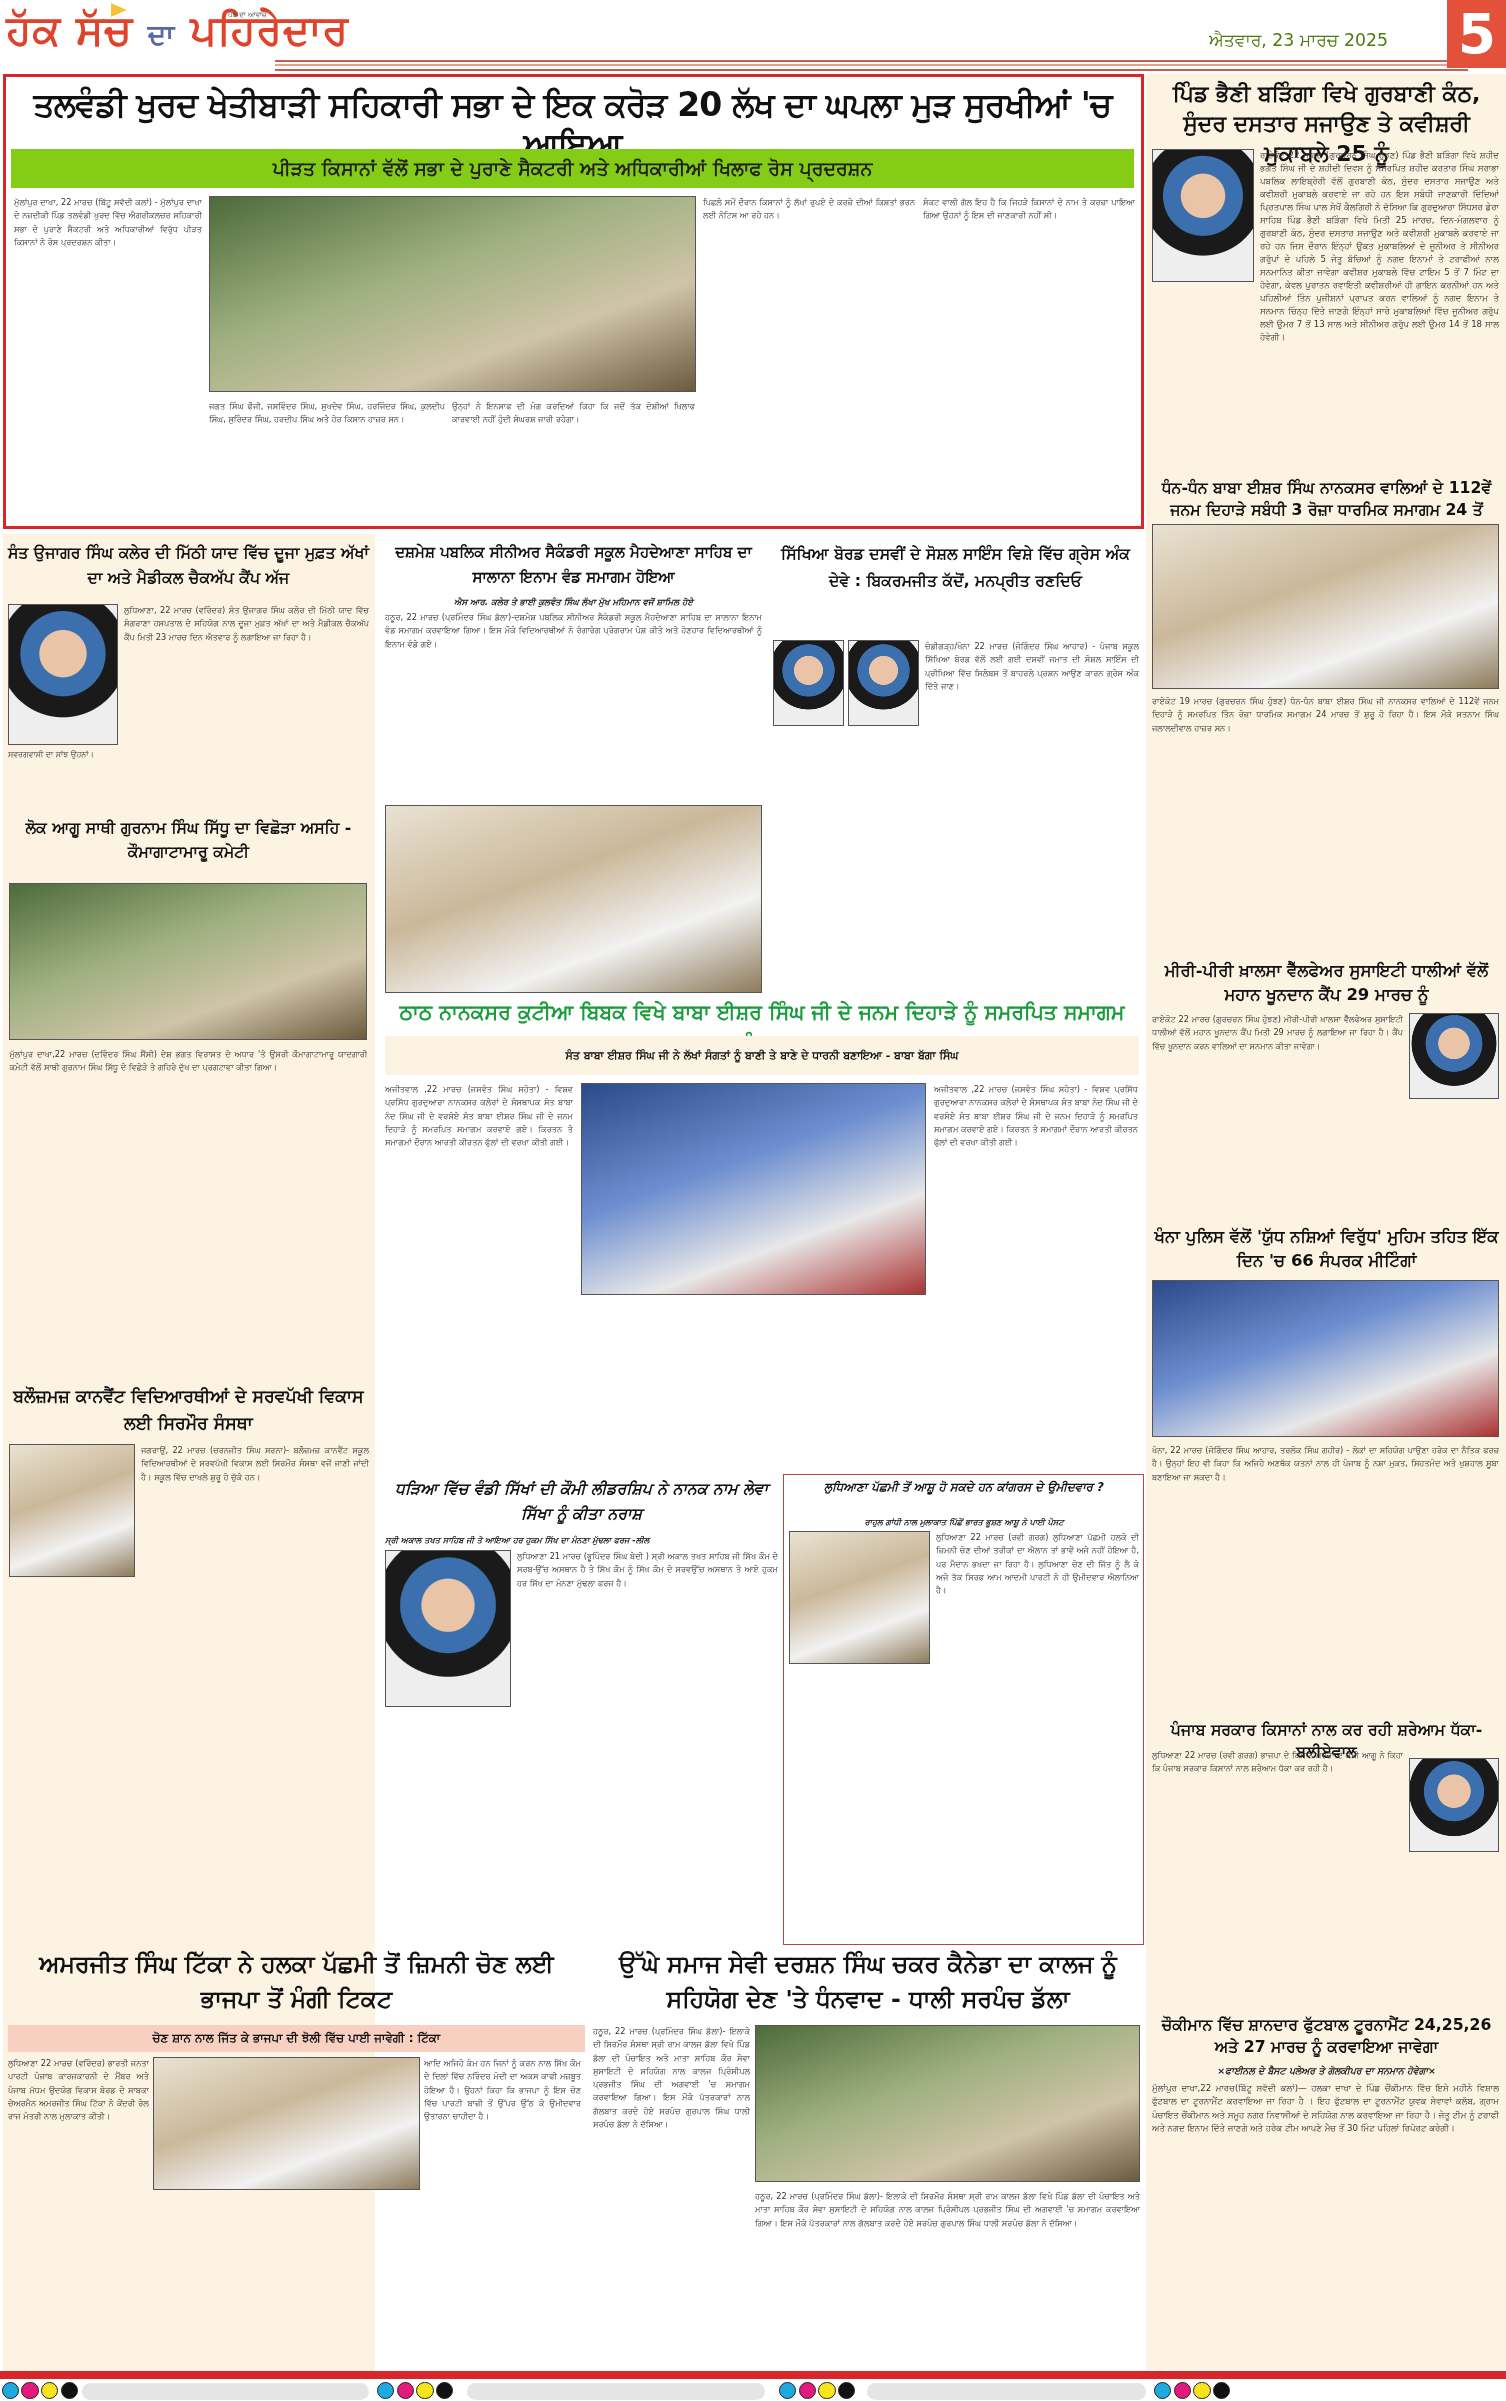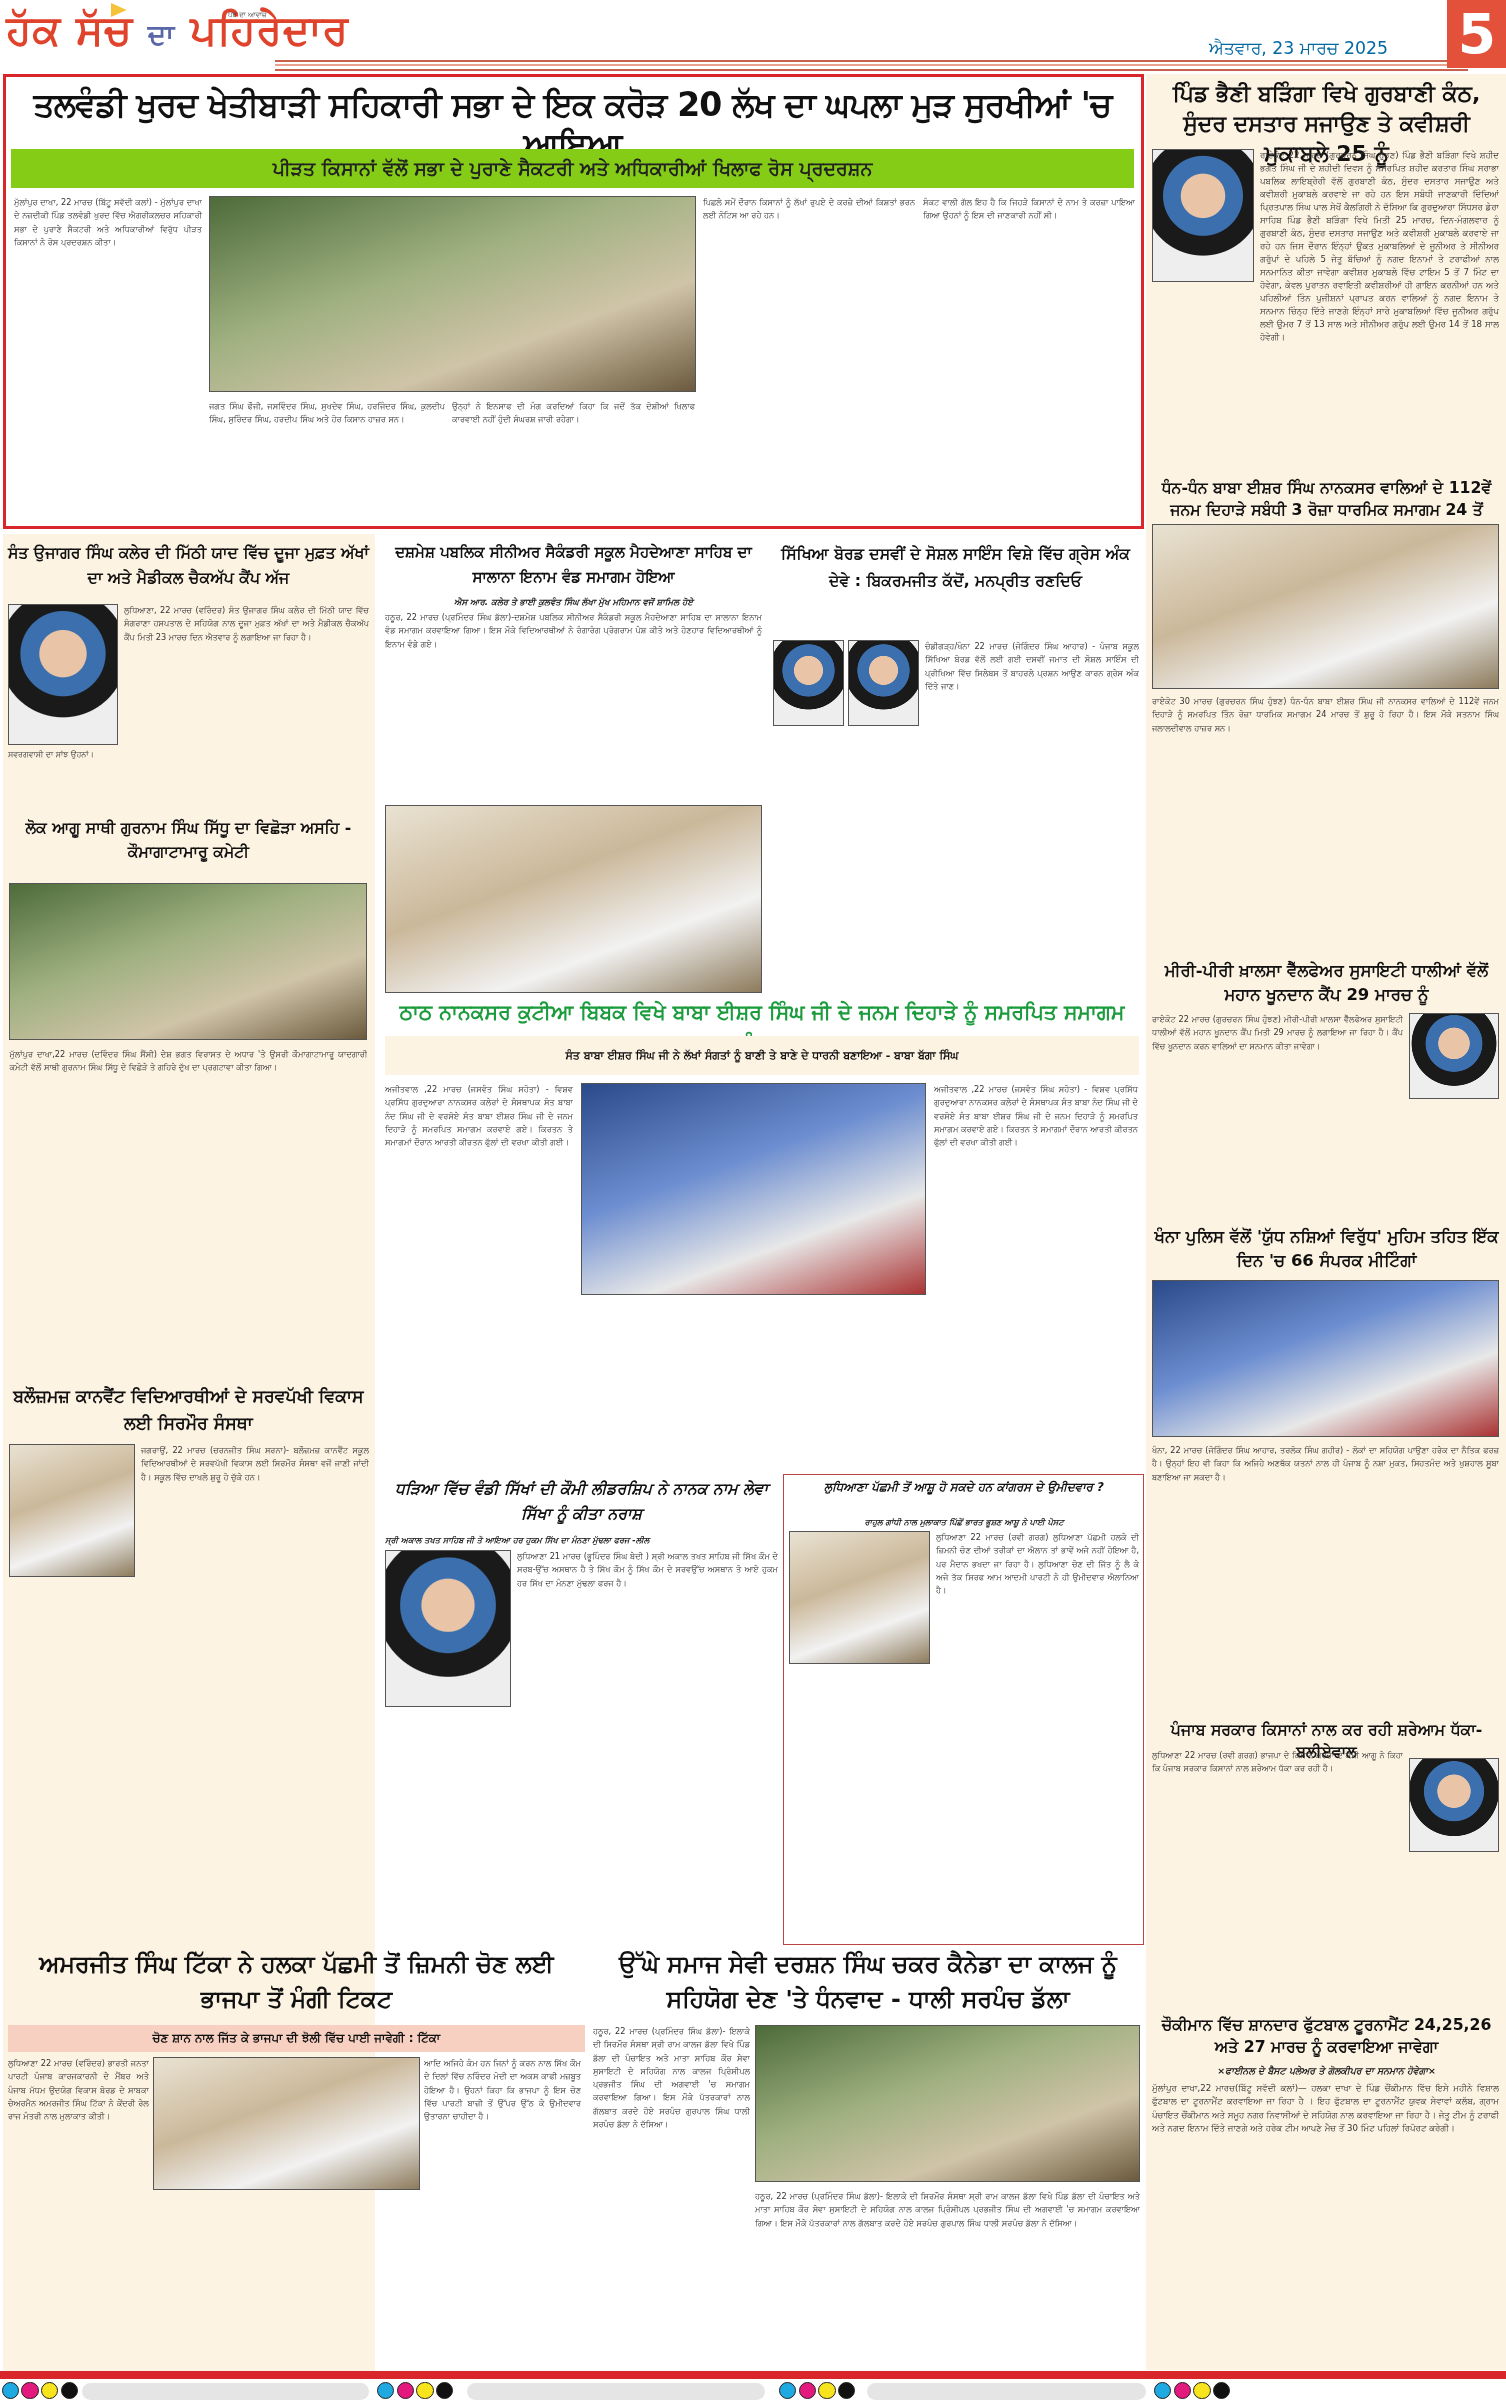--- a/index.html
+++ b/index.html
@@ -4,21 +4,21 @@
 <style>
 *{box-sizing:border-box;margin:0;padding:0;}
 body{width:1506px;height:2401px;background:#fff;font-family:"DejaVu Sans",sans-serif;color:#222;position:relative;overflow:hidden;}
 .abs{position:absolute;}
 .masthead-logo{left:6.3px;top:6.3px;font-family:"DejaVu Sans",sans-serif;font-weight:bold;font-size:41px;color:#e0432c;letter-spacing:0.8px;}
 .masthead-logo .da{color:#5a67a8;font-size:28px;}
 .tagline{left:228px;top:11px;font-size:7px;color:#444;}
 .flag{left:111px;top:3.1px;width:15.7px;height:17.3px;background:#f6c23a;clip-path:polygon(0 0,100% 40%,0 80%);}
 .rules{left:275px;top:60px;width:1193px;height:11px;border-top:2.4px solid #c8614c;border-bottom:2.4px solid #c8614c;}
 .rules:after{content:"";position:absolute;left:0;right:0;top:2.4px;height:1.6px;background:#e8a08f;}
-.date{left:1209px;top:30px;font-size:17.3px;color:#0369a1;margin-top:8px;}
+.date{left:1209px;top:30px;font-size:17.3px;color:#4d7c0f;}
 .pageno{left:1447px;top:0;width:60px;height:68px;background:#e4513a;color:#fff;font-size:55px;font-weight:bold;text-align:center;line-height:68px;}
 .frame-red{left:3.1px;top:74px;width:1141px;height:455px;border:3.1px solid #d9262b;}
 .h-main{left:11px;top:85px;width:1123px;font-size:33px;font-weight:bold;text-align:center;color:#111;letter-spacing:-0.8px;}
 .sub-band{left:11px;top:149px;width:1123px;height:39px;background:#84cc16;font-size:19px;text-align:center;line-height:39px;font-weight:bold;color:#222;}
 .col-text{font-size:8.2px;line-height:13.3px;color:#333;text-align:justify;overflow:hidden;}
 .photo{background:linear-gradient(135deg,#8a7b66,#c9b79b 40%,#6d7a56 70%,#a39578);border:0.8px solid #555;}
 .photo.blue{background:linear-gradient(160deg,#2b4a8a,#6d8ed0 40%,#e8e8e8 70%,#a33);}
 .photo.indoor{background:linear-gradient(160deg,#e9e2d2,#cbb89a 40%,#f2f2f2 70%,#8d7b5c);}
 .photo.green{background:linear-gradient(160deg,#4e6b3a,#9fb080 40%,#d0c4a8 70%,#6b5a3e);}
 .portrait{background:radial-gradient(circle at 50% 35%,#e9c4a7 0 22%,#3b6fae 23% 40%,#1a1a1a 41% 60%,#eee 61%);border:0.8px solid #555;}
@@ -60,21 +60,21 @@
 <div class="abs col-text" style="left:452px;top:400px;width:243px;height:118px;">ਉਨ੍ਹਾਂ ਨੇ ਇਨਸਾਫ ਦੀ ਮੰਗ ਕਰਦਿਆਂ ਕਿਹਾ ਕਿ ਜਦੋਂ ਤੱਕ ਦੋਸ਼ੀਆਂ ਖਿਲਾਫ ਕਾਰਵਾਈ ਨਹੀਂ ਹੁੰਦੀ ਸੰਘਰਸ਼ ਜਾਰੀ ਰਹੇਗਾ।</div>
 <div class="abs col-text" style="left:703px;top:196px;width:212px;height:322px;">ਪਿਛਲੇ ਸਮੇਂ ਦੌਰਾਨ ਕਿਸਾਨਾਂ ਨੂੰ ਲੱਖਾਂ ਰੁਪਏ ਦੇ ਕਰਜ਼ੇ ਦੀਆਂ ਕਿਸ਼ਤਾਂ ਭਰਨ ਲਈ ਨੋਟਿਸ ਆ ਰਹੇ ਹਨ।</div>
 <div class="abs col-text" style="left:923px;top:196px;width:212px;height:322px;">ਸੰਕਟ ਵਾਲੀ ਗੱਲ ਇਹ ਹੈ ਕਿ ਜਿਹੜੇ ਕਿਸਾਨਾਂ ਦੇ ਨਾਮ ਤੇ ਕਰਜ਼ਾ ਪਾਇਆ ਗਿਆ ਉਹਨਾਂ ਨੂੰ ਇਸ ਦੀ ਜਾਣਕਾਰੀ ਨਹੀਂ ਸੀ।</div>
 
 <div class="abs h2" style="left:1154px;top:79px;width:345px;font-size:22px;line-height:30px;">ਪਿੰਡ ਭੈਣੀ ਬੜਿੰਗਾ ਵਿਖੇ ਗੁਰਬਾਣੀ ਕੰਠ, ਸੁੰਦਰ ਦਸਤਾਰ ਸਜਾਉਣ ਤੇ ਕਵੀਸ਼ਰੀ ਮੁਕਾਬਲੇ 25 ਨੂੰ</div>
 <div class="abs portrait" style="left:1152px;top:149px;width:102px;height:133px;"></div>
 <div class="abs col-text" style="left:1260px;top:149px;width:239px;height:322px;font-size:8.6px;line-height:13px;">ਰਾਏਕੋਟ 22 ਮਾਰਚ (ਗੁਰਚਰਨ ਸਿੰਘ ਹੁੰਝਣ) ਪਿੰਡ ਭੈਣੀ ਬੜਿੰਗਾ ਵਿਖੇ ਸ਼ਹੀਦ ਭਗਤ ਸਿੰਘ ਜੀ ਦੇ ਸ਼ਹੀਦੀ ਦਿਵਸ ਨੂੰ ਸਮਰਪਿਤ ਸ਼ਹੀਦ ਕਰਤਾਰ ਸਿੰਘ ਸਰਾਭਾ ਪਬਲਿਕ ਲਾਇਬ੍ਰੇਰੀ ਵੱਲੋਂ ਗੁਰਬਾਣੀ ਕੰਠ, ਸੁੰਦਰ ਦਸਤਾਰ ਸਜਾਉਣ ਅਤੇ ਕਵੀਸ਼ਰੀ ਮੁਕਾਬਲੇ ਕਰਵਾਏ ਜਾ ਰਹੇ ਹਨ ਇਸ ਸਬੰਧੀ ਜਾਣਕਾਰੀ ਦਿੰਦਿਆਂ ਪ੍ਰਿਤਪਾਲ ਸਿੰਘ ਪਾਲ ਸੇਖੋਂ ਕੈਲਗਿਰੀ ਨੇ ਦੱਸਿਆ ਕਿ ਗੁਰਦੁਆਰਾ ਸਿੱਧਸਰ ਡੇਰਾ ਸਾਹਿਬ ਪਿੰਡ ਭੈਣੀ ਬੜਿੰਗਾ ਵਿਖੇ ਮਿਤੀ 25 ਮਾਰਚ, ਦਿਨ-ਮੰਗਲਵਾਰ ਨੂੰ ਗੁਰਬਾਣੀ ਕੰਠ, ਸੁੰਦਰ ਦਸਤਾਰ ਸਜਾਉਣ ਅਤੇ ਕਵੀਸ਼ਰੀ ਮੁਕਾਬਲੇ ਕਰਵਾਏ ਜਾ ਰਹੇ ਹਨ ਜਿਸ ਦੌਰਾਨ ਇੰਨ੍ਹਾਂ ਉਕਤ ਮੁਕਾਬਲਿਆਂ ਦੇ ਜੂਨੀਅਰ ਤੇ ਸੀਨੀਅਰ ਗਰੁੱਪਾਂ ਦੇ ਪਹਿਲੇ 5 ਜੇਤੂ ਬੱਚਿਆਂ ਨੂੰ ਨਗਦ ਇਨਾਮਾਂ ਤੇ ਟਰਾਫੀਆਂ ਨਾਲ ਸਨਮਾਨਿਤ ਕੀਤਾ ਜਾਵੇਗਾ ਕਵੀਸ਼ਰ ਮੁਕਾਬਲੇ ਵਿੱਚ ਟਾਇਮ 5 ਤੋਂ 7 ਮਿੰਟ ਦਾ ਹੋਵੇਗਾ, ਕੇਵਲ ਪੁਰਾਤਨ ਰਵਾਇਤੀ ਕਵੀਸ਼ਰੀਆਂ ਹੀ ਗਾਇਨ ਕਰਨੀਆਂ ਹਨ ਅਤੇ ਪਹਿਲੀਆਂ ਤਿੰਨ ਪੁਜੀਸ਼ਨਾਂ ਪ੍ਰਾਪਤ ਕਰਨ ਵਾਲਿਆਂ ਨੂੰ ਨਗਦ ਇਨਾਮ ਤੇ ਸਨਮਾਨ ਚਿੰਨ੍ਹ ਦਿੱਤੇ ਜਾਣਗੇ ਇੰਨ੍ਹਾਂ ਸਾਰੇ ਮੁਕਾਬਲਿਆਂ ਵਿੱਚ ਜੂਨੀਅਰ ਗਰੁੱਪ ਲਈ ਉਮਰ 7 ਤੋਂ 13 ਸਾਲ ਅਤੇ ਸੀਨੀਅਰ ਗਰੁੱਪ ਲਈ ਉਮਰ 14 ਤੋਂ 18 ਸਾਲ ਹੋਵੇਗੀ।</div>
 
 <div class="abs h2" style="left:1154px;top:477px;width:345px;font-size:15.7px;line-height:22px;">ਧੰਨ-ਧੰਨ ਬਾਬਾ ਈਸ਼ਰ ਸਿੰਘ ਨਾਨਕਸਰ ਵਾਲਿਆਂ ਦੇ 112ਵੇਂ ਜਨਮ ਦਿਹਾੜੇ ਸਬੰਧੀ 3 ਰੋਜ਼ਾ ਧਾਰਮਿਕ ਸਮਾਗਮ 24 ਤੋਂ</div>
 <div class="abs photo indoor" style="left:1152px;top:524px;width:347px;height:165px;"></div>
-<div class="abs col-text" style="left:1152px;top:695px;width:347px;height:259px;">ਰਾਏਕੋਟ 30 ਮਾਰਚ (ਗੁਰਚਰਨ ਸਿੰਘ ਹੁੰਝਣ) ਧੰਨ-ਧੰਨ ਬਾਬਾ ਈਸ਼ਰ ਸਿੰਘ ਜੀ ਨਾਨਕਸਰ ਵਾਲਿਆਂ ਦੇ 112ਵੇਂ ਜਨਮ ਦਿਹਾੜੇ ਨੂੰ ਸਮਰਪਿਤ ਤਿੰਨ ਰੋਜ਼ਾ ਧਾਰਮਿਕ ਸਮਾਗਮ 24 ਮਾਰਚ ਤੋਂ ਸ਼ੁਰੂ ਹੋ ਰਿਹਾ ਹੈ। ਇਸ ਮੌਕੇ ਸਤਨਾਮ ਸਿੰਘ ਜਲਾਲਦੀਵਾਲ ਹਾਜ਼ਰ ਸਨ।</div>
+<div class="abs col-text" style="left:1152px;top:695px;width:347px;height:259px;">ਰਾਏਕੋਟ 19 ਮਾਰਚ (ਗੁਰਚਰਨ ਸਿੰਘ ਹੁੰਝਣ) ਧੰਨ-ਧੰਨ ਬਾਬਾ ਈਸ਼ਰ ਸਿੰਘ ਜੀ ਨਾਨਕਸਰ ਵਾਲਿਆਂ ਦੇ 112ਵੇਂ ਜਨਮ ਦਿਹਾੜੇ ਨੂੰ ਸਮਰਪਿਤ ਤਿੰਨ ਰੋਜ਼ਾ ਧਾਰਮਿਕ ਸਮਾਗਮ 24 ਮਾਰਚ ਤੋਂ ਸ਼ੁਰੂ ਹੋ ਰਿਹਾ ਹੈ। ਇਸ ਮੌਕੇ ਸਤਨਾਮ ਸਿੰਘ ਜਲਾਲਦੀਵਾਲ ਹਾਜ਼ਰ ਸਨ।</div>
 
 <div class="abs h2" style="left:1154px;top:959px;width:345px;font-size:16.5px;line-height:23.6px;">ਮੀਰੀ-ਪੀਰੀ ਖ਼ਾਲਸਾ ਵੈੱਲਫੇਅਰ ਸੁਸਾਇਟੀ ਧਾਲੀਆਂ ਵੱਲੋਂ ਮਹਾਨ ਖੂਨਦਾਨ ਕੈਂਪ 29 ਮਾਰਚ ਨੂੰ</div>
 <div class="abs col-text" style="left:1152px;top:1013px;width:251px;height:204px;">ਰਾਏਕੋਟ 22 ਮਾਰਚ (ਗੁਰਚਰਨ ਸਿੰਘ ਹੁੰਝਣ) ਮੀਰੀ-ਪੀਰੀ ਖ਼ਾਲਸਾ ਵੈੱਲਫੇਅਰ ਸੁਸਾਇਟੀ ਧਾਲੀਆਂ ਵੱਲੋਂ ਮਹਾਨ ਖੂਨਦਾਨ ਕੈਂਪ ਮਿਤੀ 29 ਮਾਰਚ ਨੂੰ ਲਗਾਇਆ ਜਾ ਰਿਹਾ ਹੈ। ਕੈਂਪ ਵਿੱਚ ਖੂਨਦਾਨ ਕਰਨ ਵਾਲਿਆਂ ਦਾ ਸਨਮਾਨ ਕੀਤਾ ਜਾਵੇਗਾ।</div>
 <div class="abs portrait" style="left:1409px;top:1013px;width:90px;height:86px;"></div>
 
 <div class="abs h2" style="left:1154px;top:1225px;width:345px;font-size:16.5px;line-height:23.6px;">ਖੰਨਾ ਪੁਲਿਸ ਵੱਲੋਂ 'ਯੁੱਧ ਨਸ਼ਿਆਂ ਵਿਰੁੱਧ' ਮੁਹਿਮ ਤਹਿਤ ਇੱਕ ਦਿਨ 'ਚ 66 ਸੰਪਰਕ ਮੀਟਿੰਗਾਂ</div>
 <div class="abs photo blue" style="left:1152px;top:1280px;width:347px;height:157px;"></div>
 <div class="abs col-text" style="left:1152px;top:1444px;width:347px;height:267px;">ਖੰਨਾ, 22 ਮਾਰਚ (ਜੋਗਿੰਦਰ ਸਿੰਘ ਆਹਾਰ, ਤਰਲੋਕ ਸਿੰਘ ਗਹੀਰ) - ਲੋਕਾਂ ਦਾ ਸਹਿਯੋਗ ਪਾਉਣਾ ਹਰੇਕ ਦਾ ਨੈਤਿਕ ਫਰਜ਼ ਹੈ। ਉਨ੍ਹਾਂ ਇਹ ਵੀ ਕਿਹਾ ਕਿ ਅਜਿਹੇ ਅਣਥੱਕ ਯਤਨਾਂ ਨਾਲ ਹੀ ਪੰਜਾਬ ਨੂੰ ਨਸ਼ਾ ਮੁਕਤ, ਸਿਹਤਮੰਦ ਅਤੇ ਖੁਸ਼ਹਾਲ ਸੂਬਾ ਬਣਾਇਆ ਜਾ ਸਕਦਾ ਹੈ।</div>
 
 <div class="abs h2" style="left:1154px;top:1719px;width:345px;font-size:15.7px;line-height:22px;">ਪੰਜਾਬ ਸਰਕਾਰ ਕਿਸਾਨਾਂ ਨਾਲ ਕਰ ਰਹੀ ਸ਼ਰੇਆਮ ਧੱਕਾ- ਬਲੀਏਵਾਲ</div>

